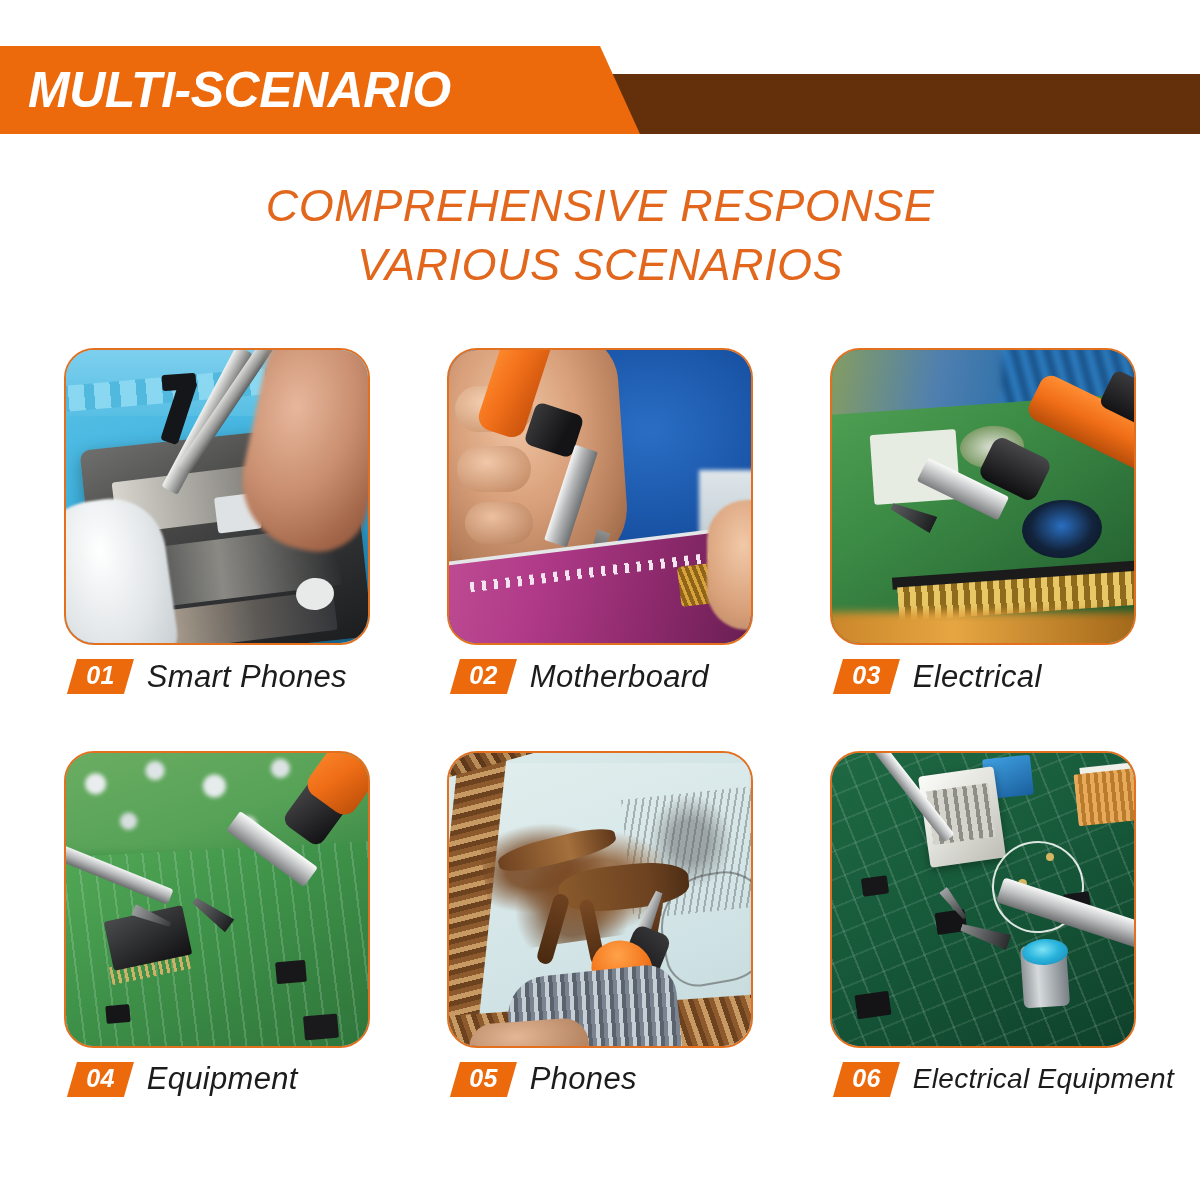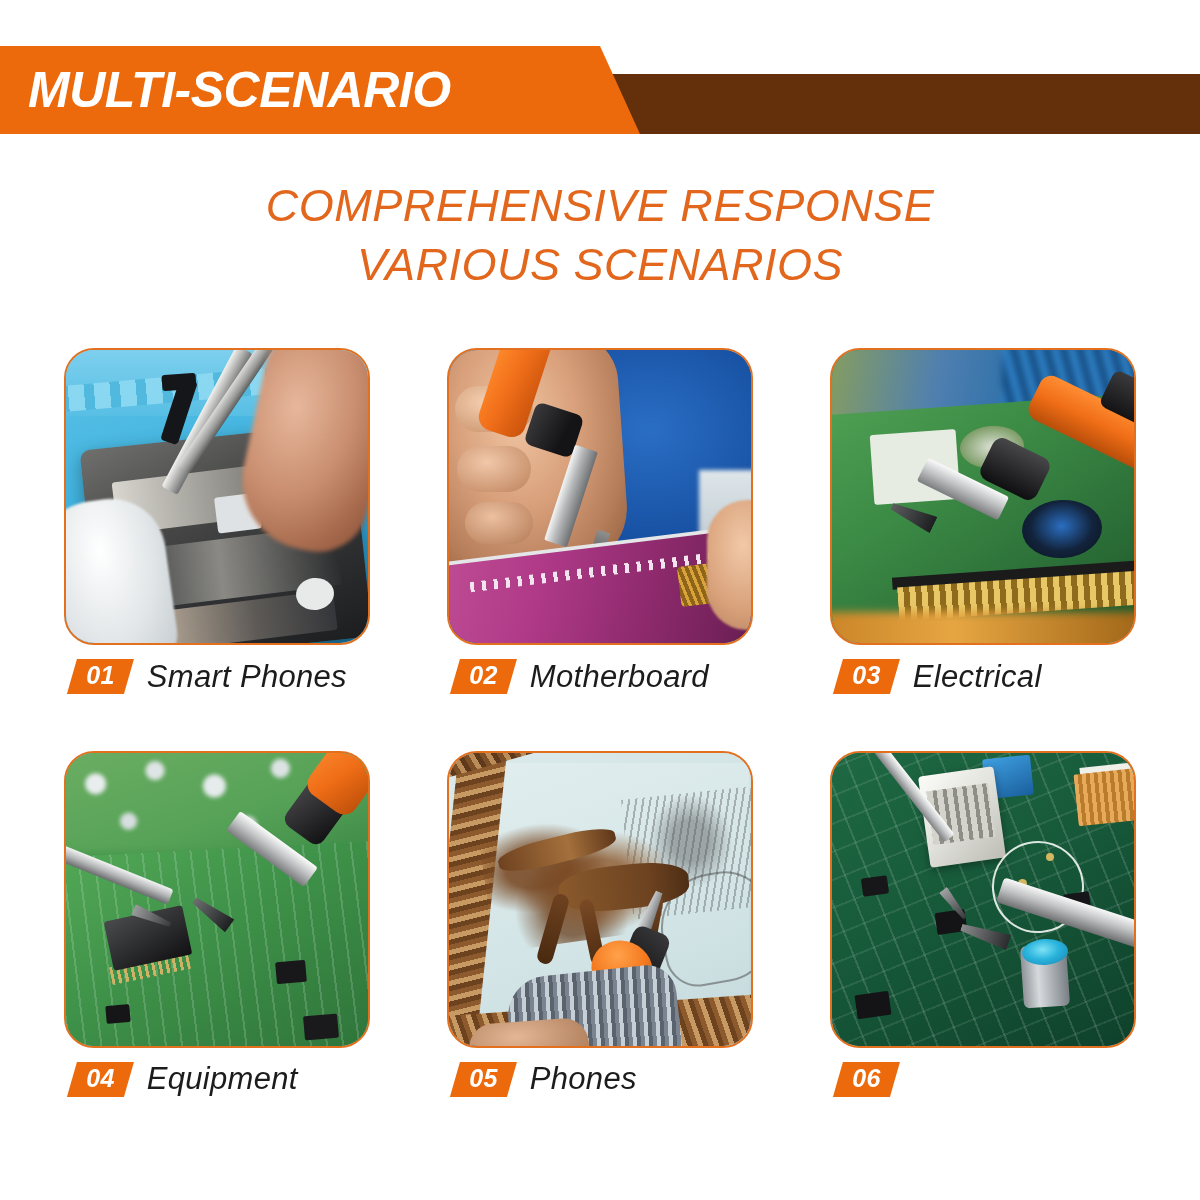--- a/index.html
+++ b/index.html
@@ -839,17 +839,18 @@
           <div class="blob tweezer"></div>
           <div class="blob tweezer-tip"></div>
           <div class="blob iron-shaft"></div>
           <div class="blob iron-tip"></div>
         </div>
       </div>
       <div class="caption">
         <span class="badge">
           <span class="badge-num">06</span>
         </span>
+        <span class="caption-label small">Electrical Equipment</span>
       </div>
     </div>
 
   </div>
 </div>
 
 </body></html>

